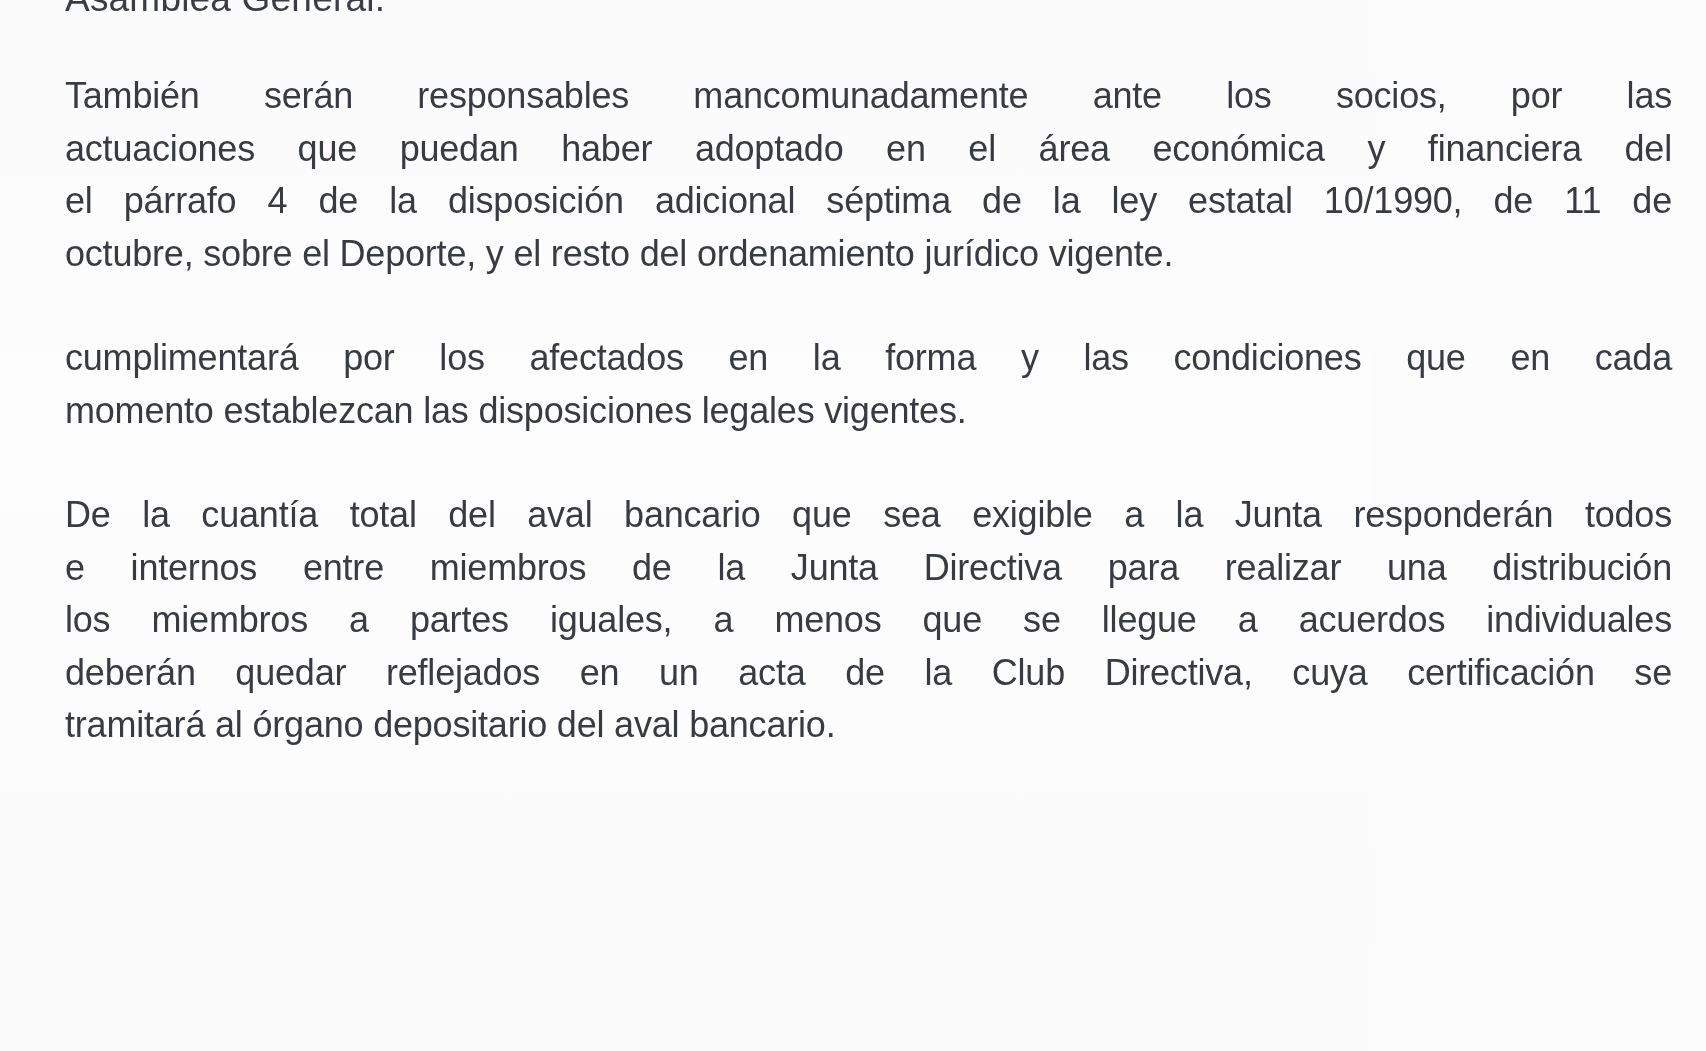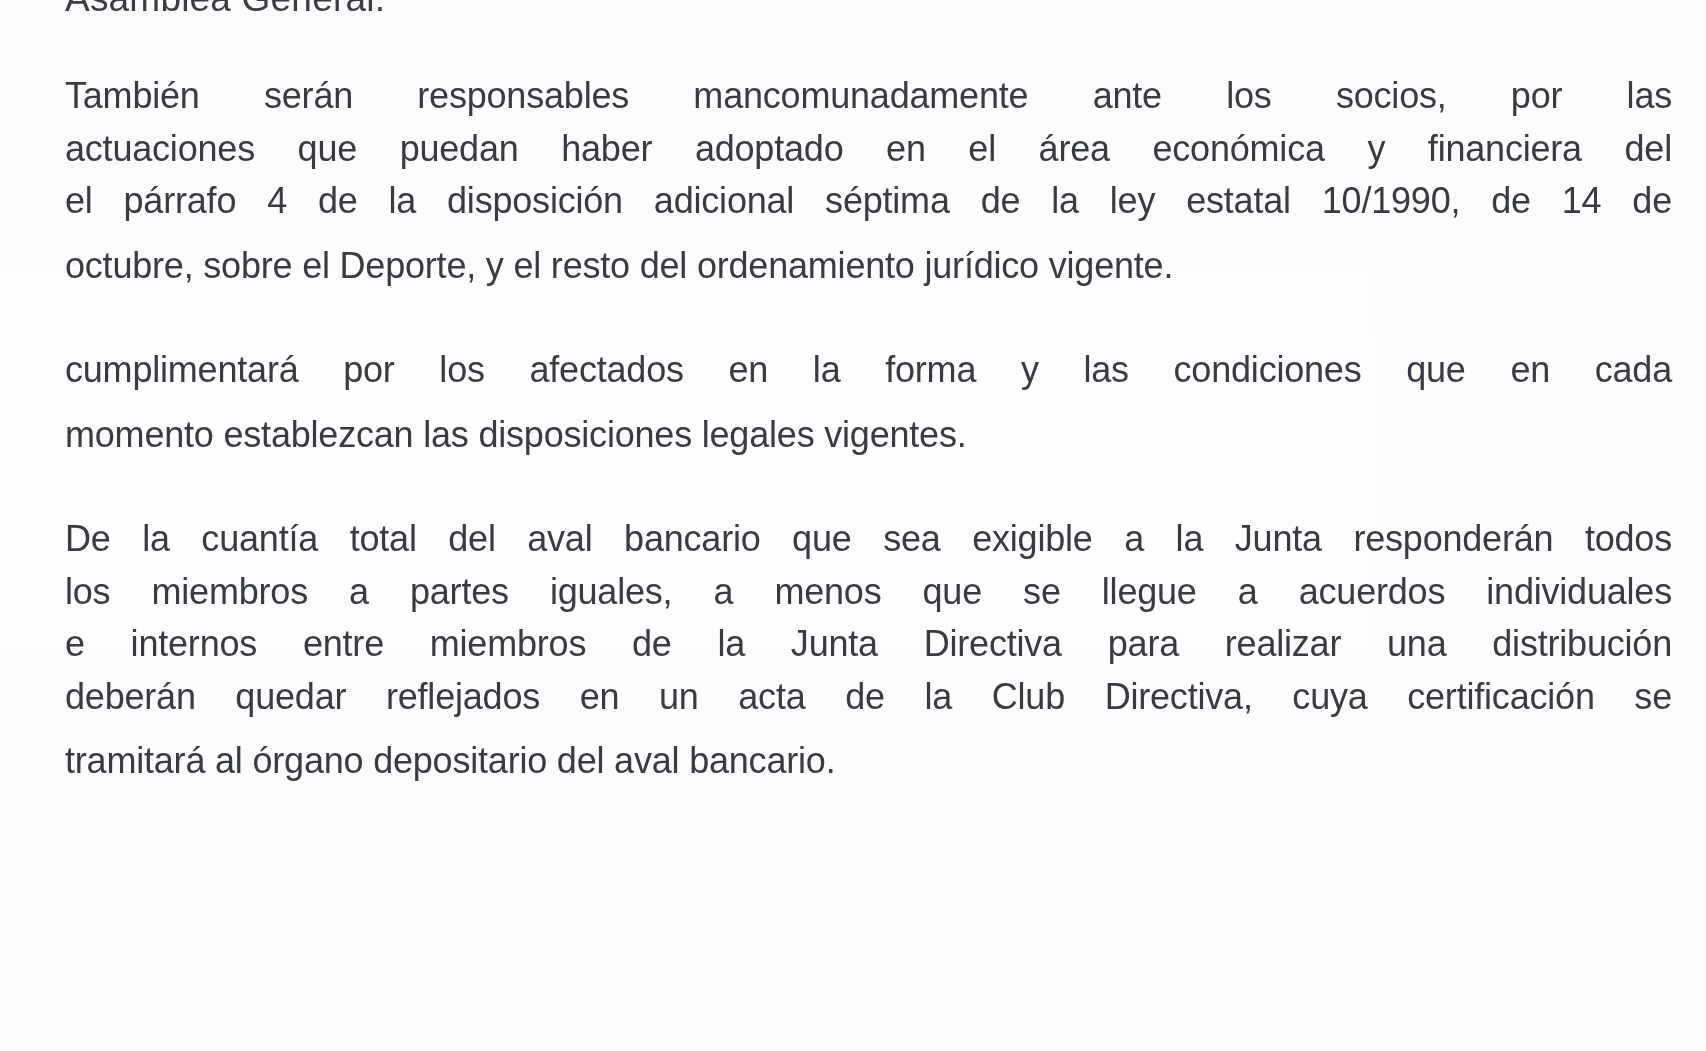--- a/index.html
+++ b/index.html
@@ -42,46 +42,45 @@
     font-size: 36px;
     line-height: 52.5px;
     letter-spacing: -0.2px;
     text-align: justify;
     text-align-last: justify;
     color: #383b41;
   }
   .line.last {
     text-align: right;
     text-align-last: left;
-    margin-top: 12px;
   }
 </style>
 </head>
 <body>
 
 <div class="page">
 
   <div class="fragment-line">Asamblea General.</div>
 
   <div class="content">
 
     <div class="paragraph">
       <div class="line">También serán responsables mancomunadamente ante los socios, por las</div>
       <div class="line">actuaciones que puedan haber adoptado en el área económica y financiera del</div>
-      <div class="line">el párrafo 4 de la disposición adicional séptima de la ley estatal 10/1990, de 14 de</div>
+      <div class="line">el párrafo 4 de la disposición adicional séptima de la ley estatal 10/1990, de 11 de</div>
       <div class="line last">octubre, sobre el Deporte, y el resto del ordenamiento jurídico vigente.</div>
     </div>
 
     <div class="paragraph">
       <div class="line">cumplimentará por los afectados en la forma y las condiciones que en cada</div>
       <div class="line last">momento establezcan las disposiciones legales vigentes.</div>
     </div>
 
     <div class="paragraph">
       <div class="line">De la cuantía total del aval bancario que sea exigible a la Junta responderán todos</div>
+      <div class="line">e internos entre miembros de la Junta Directiva para realizar una distribución</div>
       <div class="line">los miembros a partes iguales, a menos que se llegue a acuerdos individuales</div>
-      <div class="line">e internos entre miembros de la Junta Directiva para realizar una distribución</div>
       <div class="line">deberán quedar reflejados en un acta de la Club Directiva, cuya certificación se</div>
       <div class="line last">tramitará al órgano depositario del aval bancario.</div>
     </div>
 
   </div>
 </div>
 
 </body></html>

